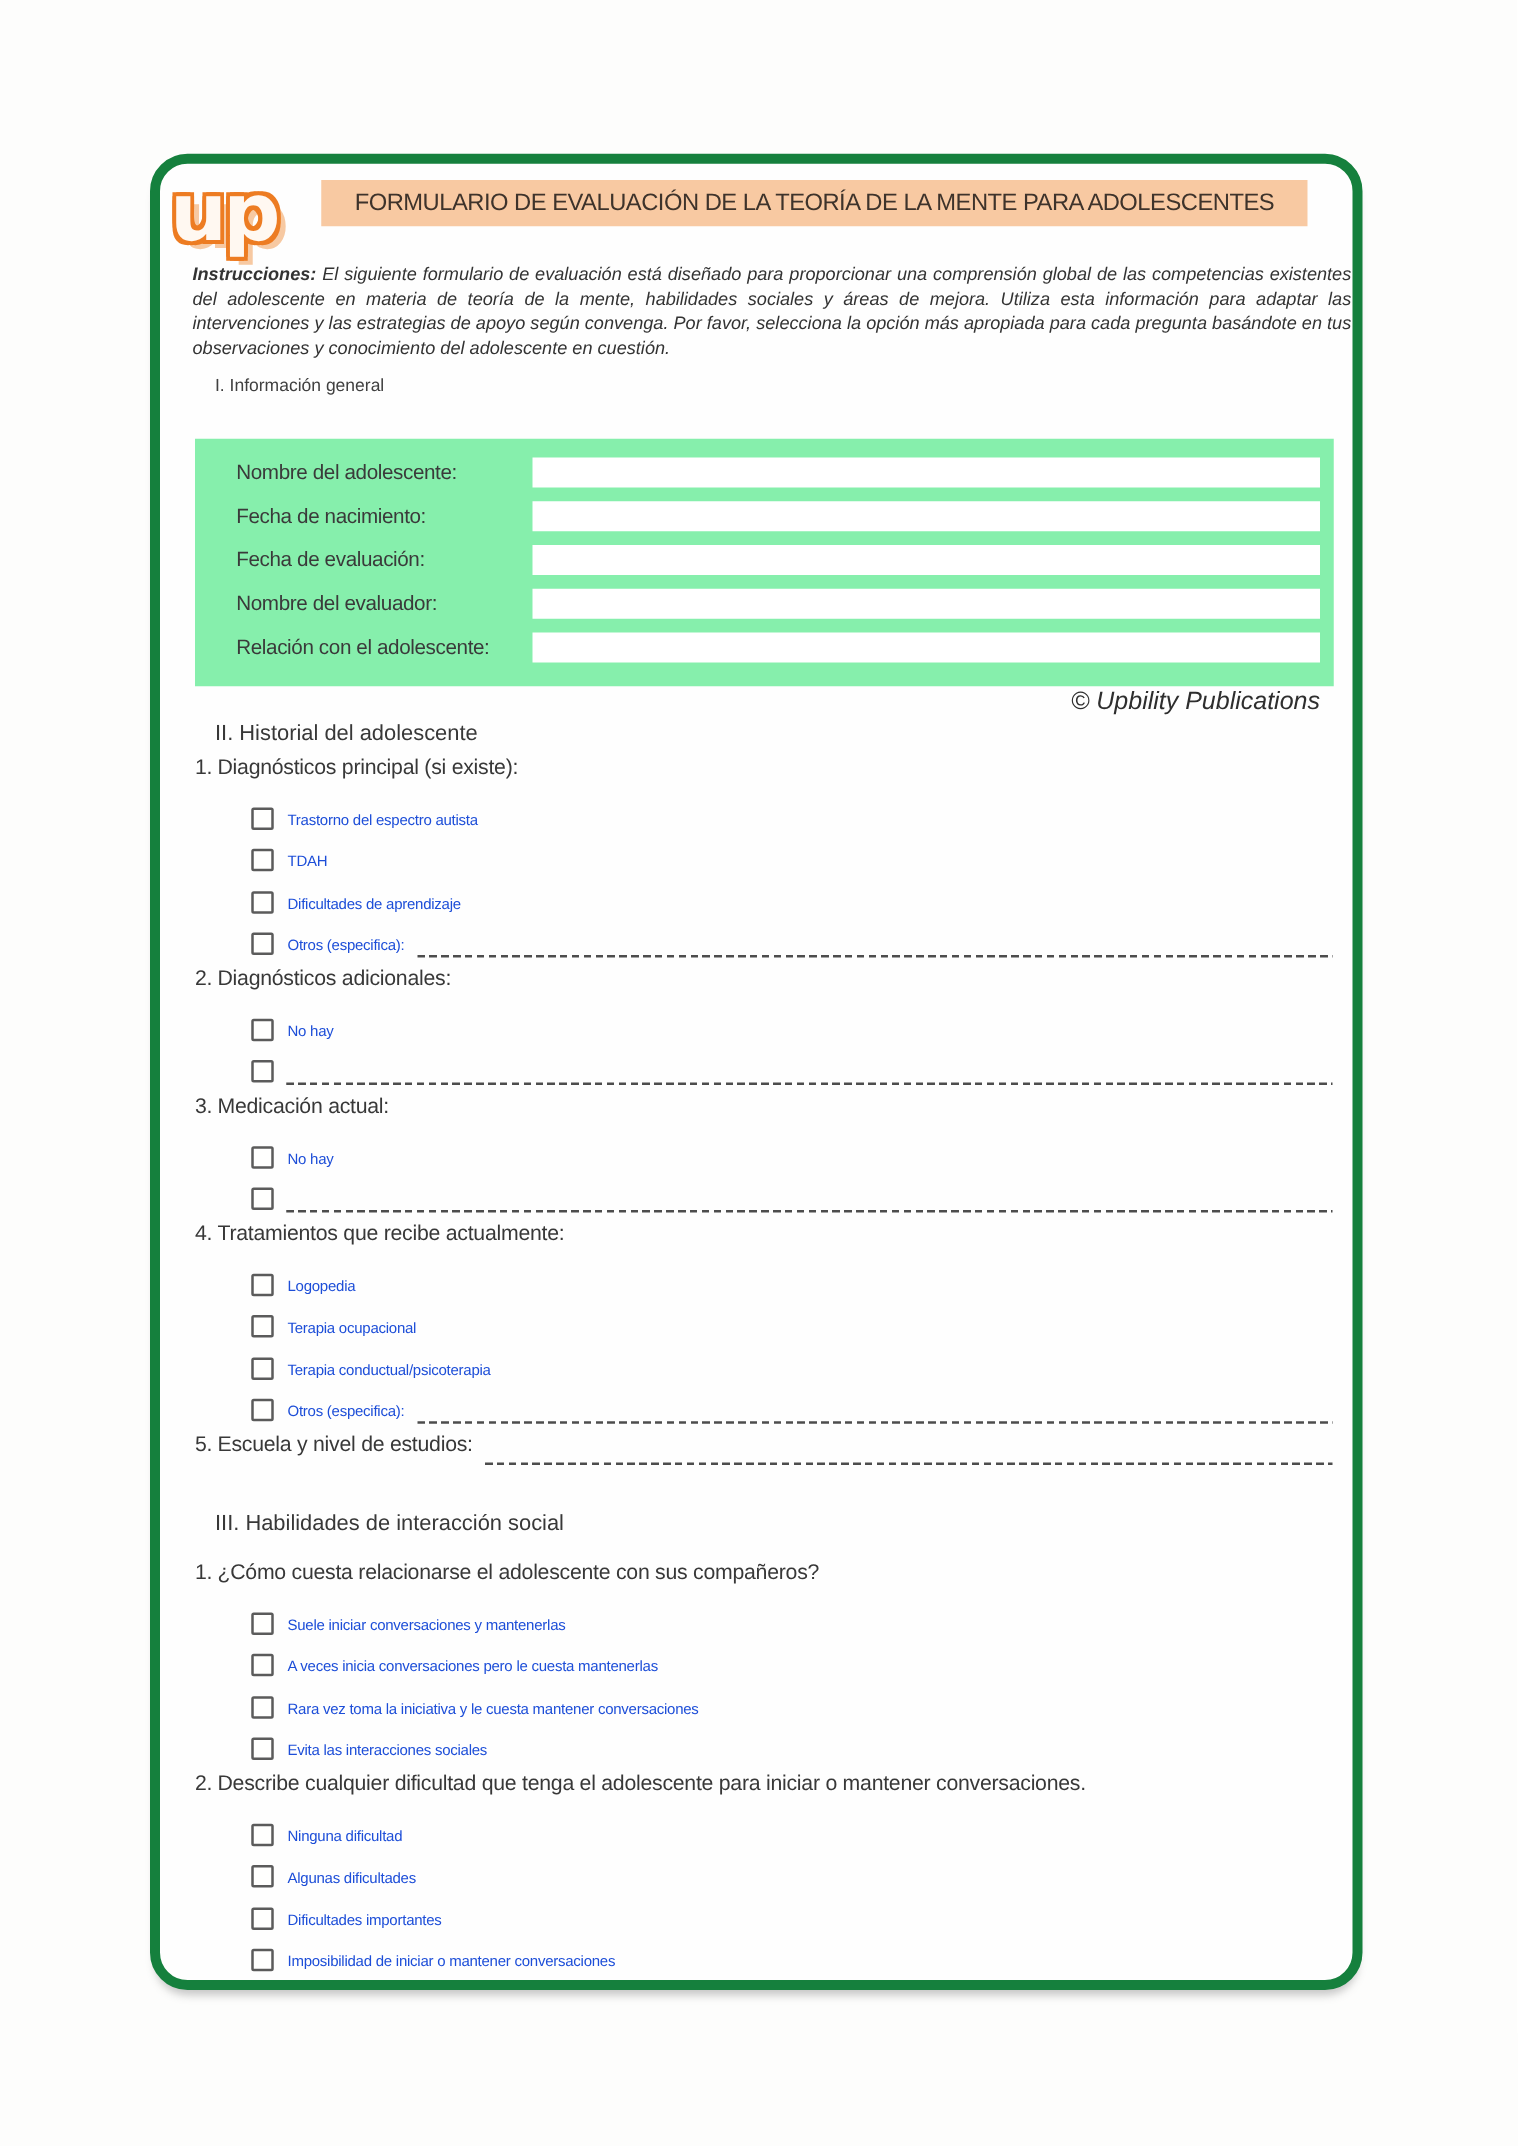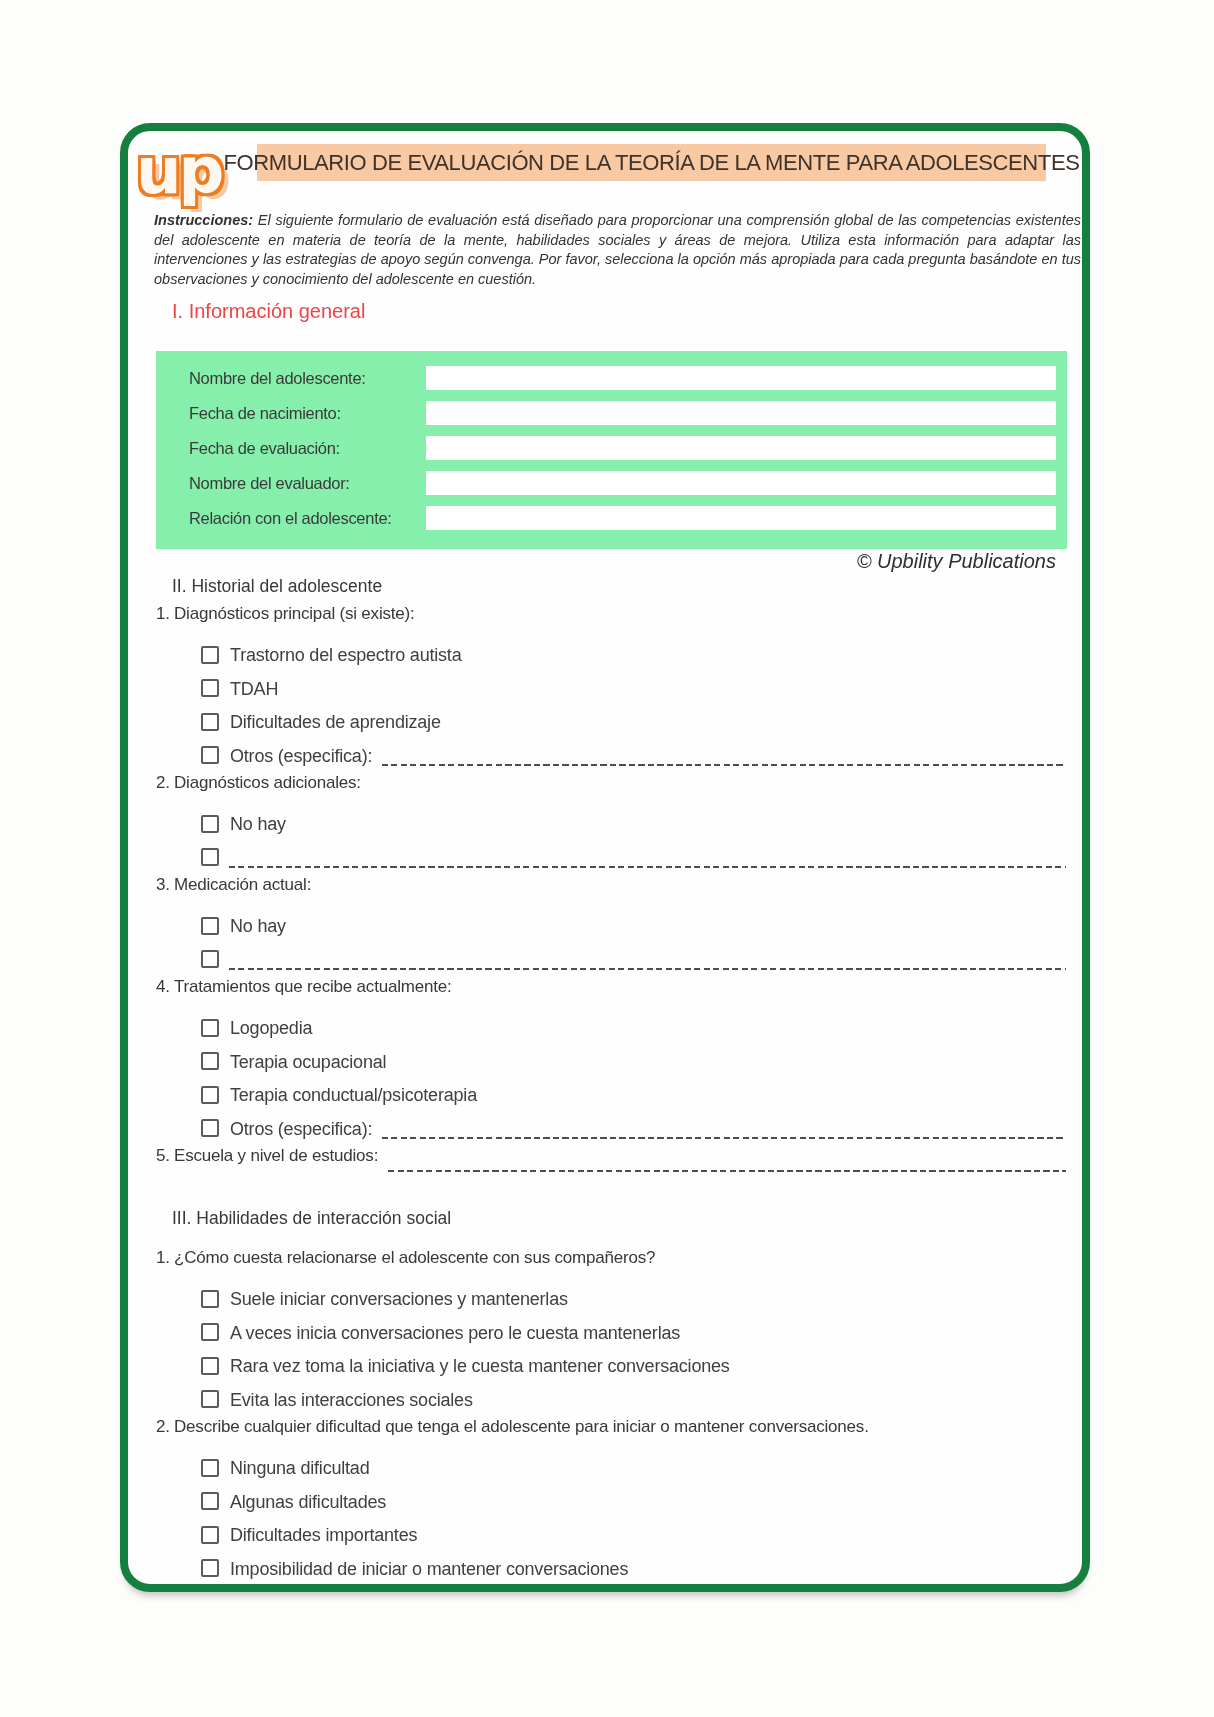--- a/index.html
+++ b/index.html
@@ -36,32 +36,32 @@
       0 -3px 0 #ed7c22, 0 3px 0 #ed7c22,
       7px 6px 0 #f7c9a2;
   }
   .title-band {
     position:absolute; left:129px; top:13px;
     width:789px; height:37px;
     background:#f8c9a2;
     display:flex; align-items:center; justify-content:center;
   }
   .title-band span {
-    font-size:22px; font-weight:500; letter-spacing:-0.4px;
+    font-size:19px; font-weight:500; letter-spacing:-0.4px;
     color:#3e332b; white-space:nowrap;
   }
   .instructions {
     position:absolute; left:26px; top:80px; width:927px;
     font-style:italic; font-size:14.5px; line-height:19.7px;
     text-align:justify; color:#333333;
   }
   .instructions b { font-style:italic; }
   .sec1-title {
     position:absolute; left:44px; top:169px;
-    font-size:20px; color:#ef4444;
+    font-size:14px; color:#404040;
   }
   
   .info-box {
     position:absolute; left:28px; top:220px;
     width:911px; height:198px;
     background:#86efac;
     padding-top:15px;
   }
   .info-row { position:relative; height:35px; }
   .info-row .flabel {
@@ -85,21 +85,21 @@
   .sec-h.gap { margin-top:27px; height:40px; }
   .q { height:35px; font-size:17px; letter-spacing:-0.2px; color:#383838; display:flex; }
   .q .qnum { width:18px; flex:none; }
   .q .qtext { white-space:nowrap; }
   .opt { height:33.5px; padding-left:45px; display:flex; align-items:center; }
   .cb {
     flex:none; width:18px; height:18px;
     border:2px solid #5b5b5b; border-radius:2px;
     background:#fffffe; margin-top:-2px; cursor:pointer;
   }
-  .opt .olabel { margin-left:11px; font-size:18px; letter-spacing:-0.2px; color:#404040; white-space:nowrap; }
+  .opt .olabel { margin-left:11px; font-size:12px; letter-spacing:-0.2px; color:#1d4ed8; white-space:nowrap; }
   .wline {
     flex:1 1 auto; height:2.4px; align-self:flex-end;
     margin:0 2px 7px 10px;
     background:repeating-linear-gradient(90deg,#4d4d4d 0 6px,transparent 6px 9.5px);
   }
   .q .wline { margin-bottom:9px; }
 </style>
 </head>
 <body>
 

